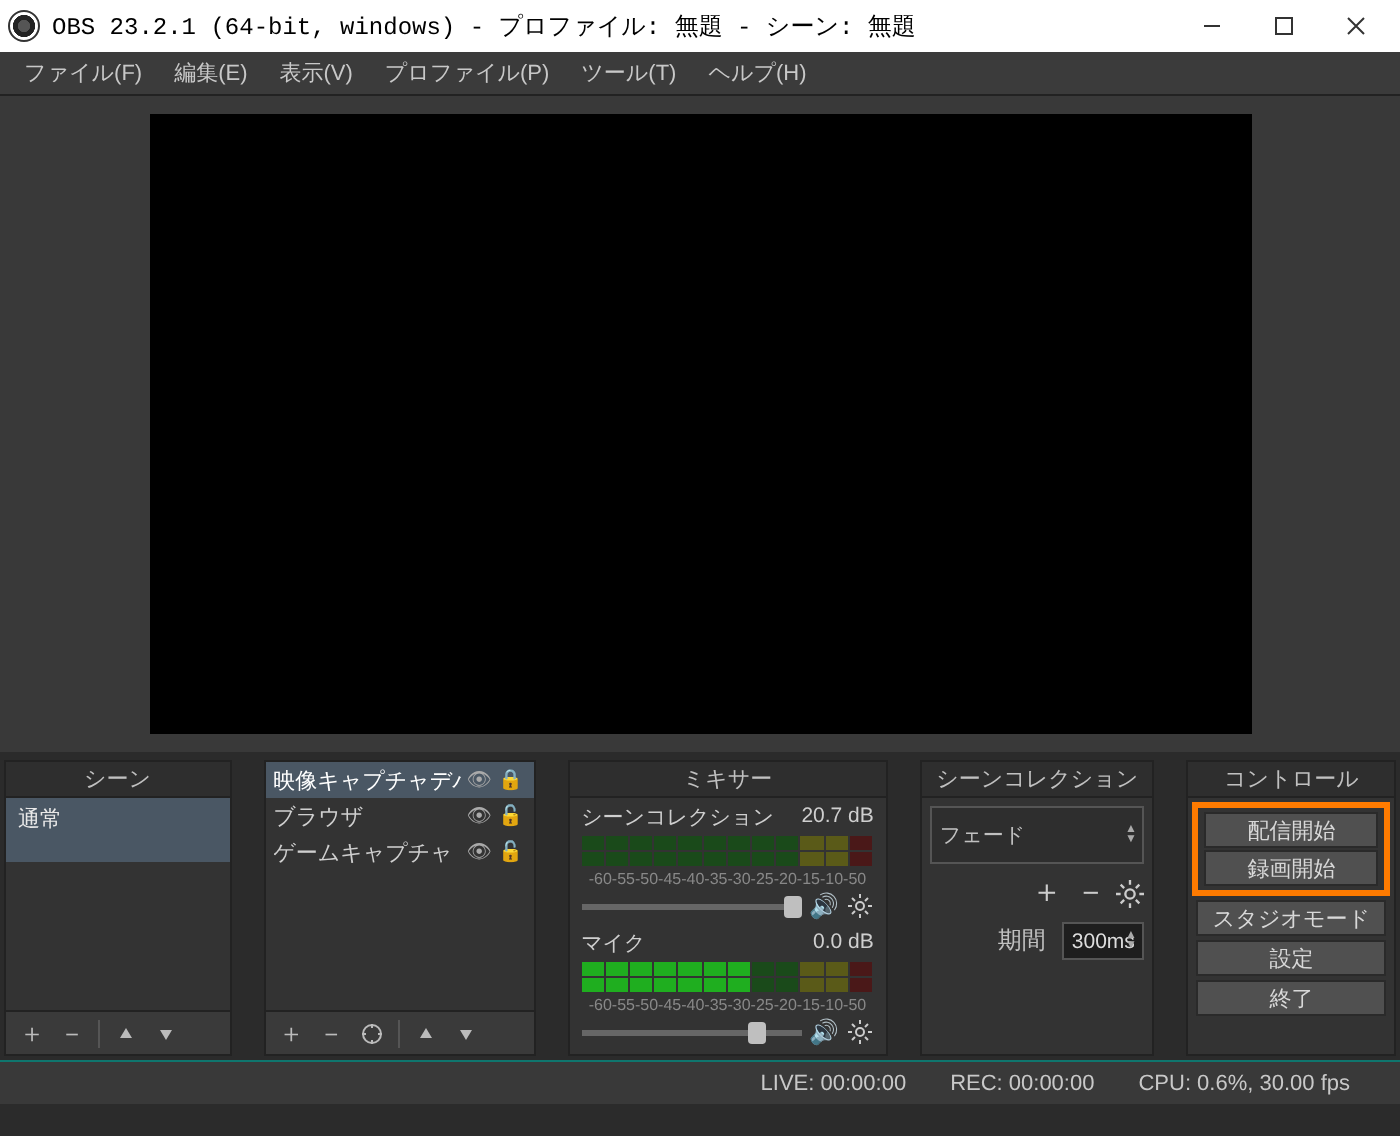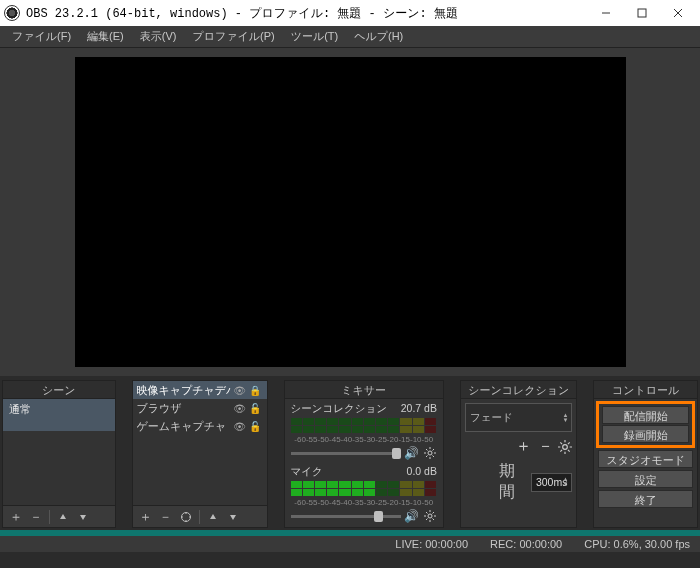--- a/index.html
+++ b/index.html
@@ -107,21 +107,21 @@
 .mix-icon { width: 14px; height: 14px; color: #ccc; display: flex; align-items: center; justify-content: center; font-size: 12px; }
 
 .d-trans { width: 122px; }
 .trans-row { display: flex; align-items: center; margin: 4px 4px; gap: 2px; }
 .combo {
   flex: 1; height: 29px; background: #2e2e2e; border: 1px solid #555;
   display: flex; align-items: center; padding: 0 4px; font-size: 10.5px;
   position: relative;
 }
 .combo .arrows { position: absolute; right: 3px; display: flex; flex-direction: column; font-size: 6px; line-height: 5px; color: #aaa; }
-.trans-row .lbl { width: 30px; font-size: 16px; margin-left: 34px; }
+.trans-row .lbl { width: 30px; font-size: 12px; margin-left: 34px; }
 .spin {
   flex: 1; height: 19px; background: #1e1e1e; border: 1px solid #555;
   display: flex; align-items: center; padding: 0 4px; font-size: 10.5px; color: #ddd;
   position: relative;
 }
 .spin .arrows { position: absolute; right: 3px; display: flex; flex-direction: column; font-size: 6px; line-height: 5px; color: #aaa; }
 .tools-row { display: flex; justify-content: flex-end; gap: 4px; margin: 0 4px; align-items: center; }
 .big-plus { font-size: 16px; color: #ccc; width: 18px; text-align: center; }
 .gear { font-size: 13px; color: #ccc; }
 
@@ -133,22 +133,22 @@
 }
 .ctrl-highlight {
   border: 3px solid #ff7b00; padding: 1px 1px;
   margin: 2px 2px 2px 2px;
 }
 .ctrl-highlight .ctrl-btn { margin: 1px 2px; }
 
 .statusbar {
   height: 22px; background: #393939;
   display: flex; align-items: center; justify-content: flex-end;
-  padding: 0 10px; gap: 22px; font-size: 11px; color: #c8c8c8;
-  border-top: 6px solid #0f766e;
+  padding: 0 25px; gap: 22px; font-size: 11px; color: #c8c8c8;
+  border-top: 1px solid #0f766e;
 }
 svg { display: block; }
 </style>
 </head>
 <body>
 
 <div class="titlebar">
   <div class="app-icon"></div>
   <div class="title-text">OBS 23.2.1 (64-bit, windows) - プロファイル: 無題 - シーン: 無題</div>
   <div class="win-btn">

